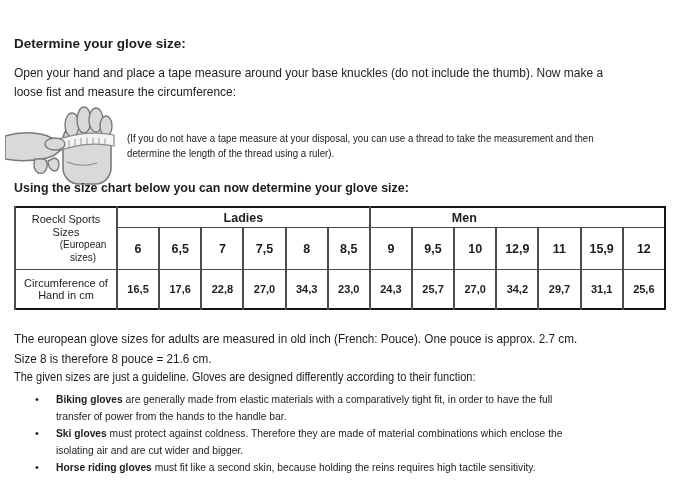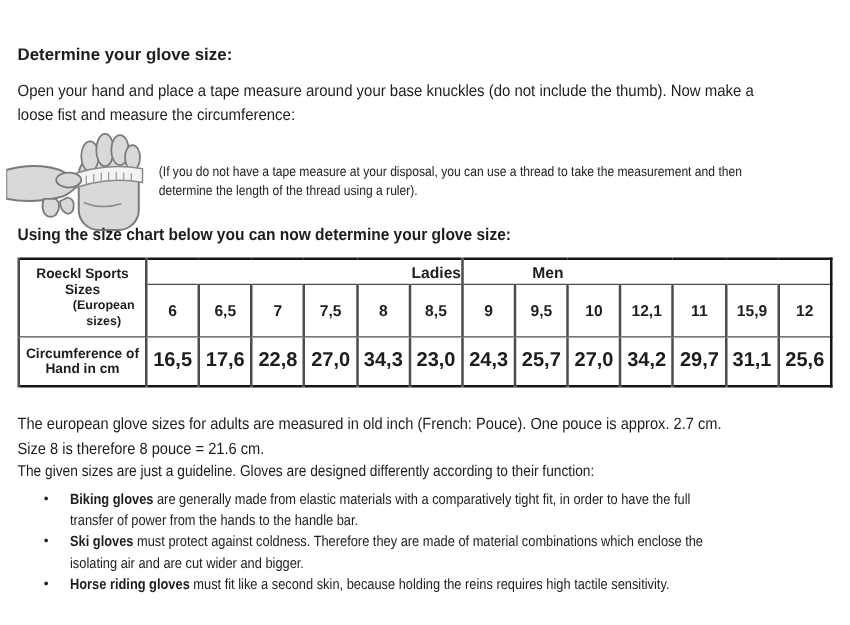--- a/index.html
+++ b/index.html
@@ -23,27 +23,27 @@
     position:absolute;left:14px;top:206px;width:652px;
     border-collapse:collapse;table-layout:fixed;
     border:2px solid #161616;
   }
   table.sizes td{
     border-left:2px solid #4c4c4c;
     border-top:1.5px solid #4c4c4c;
     padding:0;vertical-align:middle;
   }
   td.group{height:19px;font-weight:bold;font-size:12.5px;}
-  td.group.ladies{text-align:right;}
-  td.group.men{text-align:left;padding-left:55px;}
+  td.group.ladies{text-align:center;}
+  td.group.men{text-align:left;padding-left:81px;}
   td.num{height:41px;text-align:center;font-weight:bold;font-size:12.5px;}
-  tr.circ td.num{height:38px;font-size:16px;margin-left:40px;}
+  tr.circ td.num{height:38px;font-size:11px;margin-left:40px;}
   td.label-cell{text-align:center;font-size:11px;line-height:12.5px;}
-  .lbl-bold{font-weight:bold;}
-  .lbl-small{font-size:10px;font-weight:bold;margin-top:1px;margin-left:34px;}
+  .lbl-bold{font-weight:normal;}
+  .lbl-small{font-size:10px;font-weight:normal;margin-top:1px;margin-left:34px;}
 
   .para2{left:14px;top:329px;font-size:13px;line-height:20px;white-space:nowrap;}
   .guideline{left:14px;top:370px;font-size:12.5px;white-space:nowrap;}
   .bullets{left:35px;top:391px;width:640px;}
   .bullet-row{display:flex;align-items:flex-start;}
   .bullet-dot{width:21px;font-size:11px;line-height:17px;flex:0 0 21px;}
   .bullet-text{width:596px;font-size:11.8px;line-height:17px;transform:scaleX(0.87);transform-origin:0 0;}
   .bold{font-weight:bold;}
 </style>
 </head>
@@ -113,21 +113,21 @@
   <tr>
     <td class="num">6</td>
     <td class="num">6,5</td>
     <td class="num">7</td>
     <td class="num">7,5</td>
     <td class="num">8</td>
     <td class="num">8,5</td>
     <td class="num">9</td>
     <td class="num">9,5</td>
     <td class="num">10</td>
-    <td class="num">12,1</td>
+    <td class="num">12,9</td>
     <td class="num">11</td>
     <td class="num">15,9</td>
     <td class="num">12</td>
   </tr>
   <tr class="circ">
     <td class="label-cell">
       <div class="lbl-bold">Circumference of</div>
       <div class="lbl-bold">Hand in cm</div>
     </td>
     <td class="num">16,5</td>

